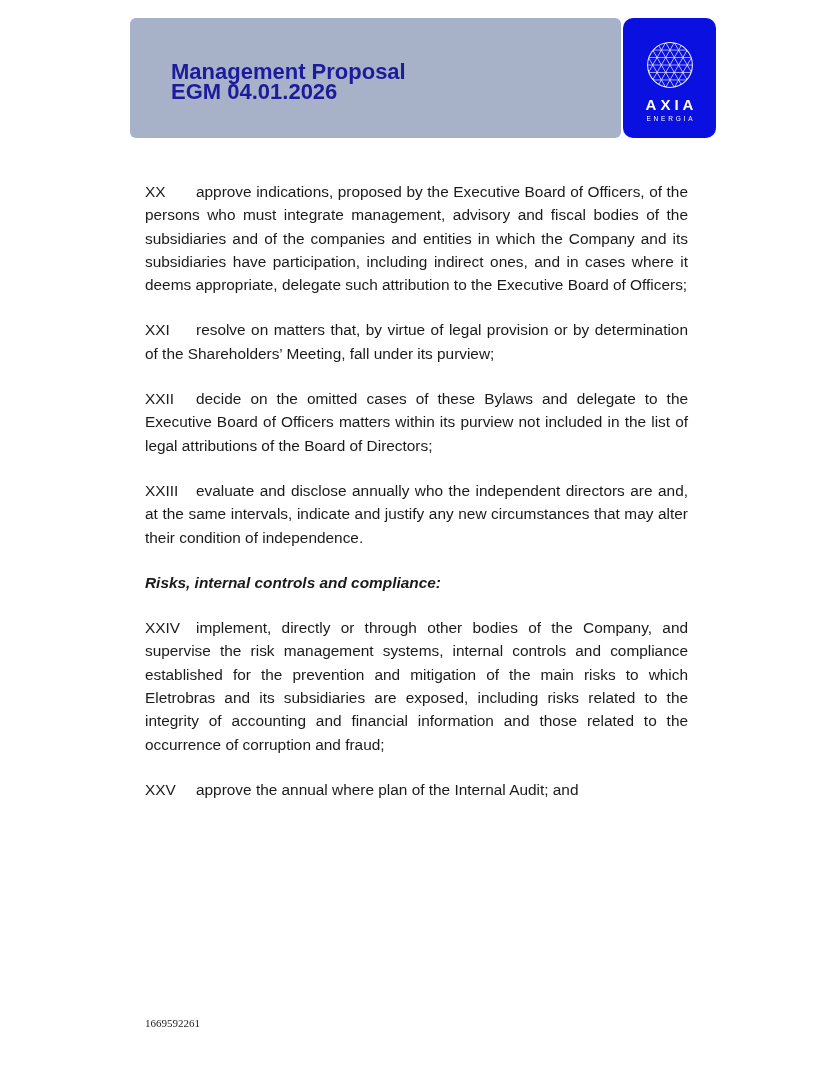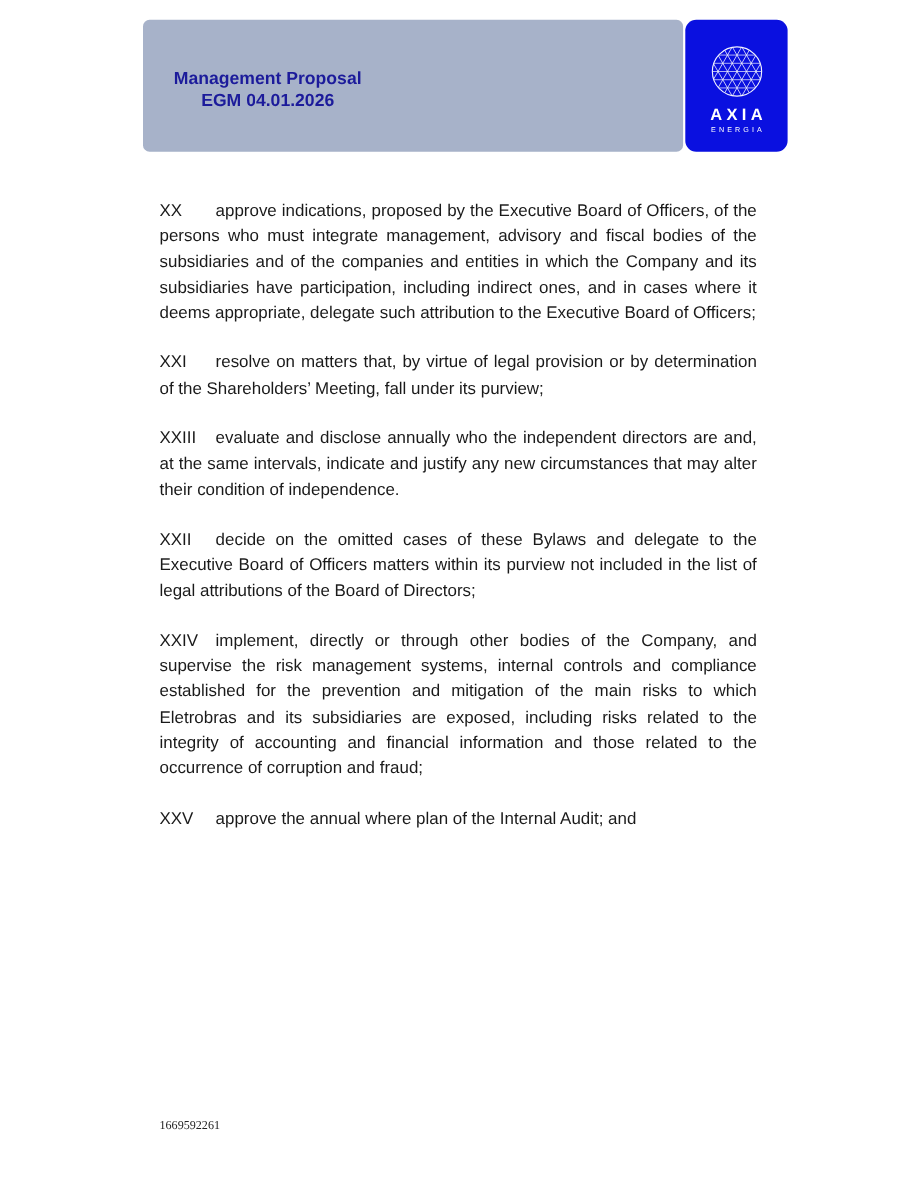--- a/index.html
+++ b/index.html
@@ -20,27 +20,26 @@
     left: 130px;
     top: 18px;
     width: 491px;
     height: 120px;
     background: var(--header-bar, #a7b2c9);
     border-radius: 6px;
     display: flex;
     align-items: center;
   }
   .header-title {
-    padding-left: 28px;
+    padding-left: 41px;
     margin-top: 8px;
     color: var(--header-text, #1c1b9b);
     font-weight: bold;
-    font-size: 16px;
+    font-size: 22px;
     line-height: 20px;
-    text-align: center;
   }
 
   
   .logo-box {
     position: absolute;
     left: 623px;
     top: 18px;
     width: 93px;
     height: 120px;
     background: var(--logo-bg, #0a10e0);
@@ -133,24 +132,25 @@
     <div class="logo-sub">ENERGIA</div>
   </div>
 
   <div class="body-text">
 
 
     <p class="para"><span class="num">XX</span><span>approve indications, proposed by the Executive Board of Officers, of the persons who must integrate management, advisory and fiscal bodies of the subsidiaries and of the companies and entities in which the Company and its subsidiaries have participation, including indirect ones, and in cases where it deems appropriate, delegate such attribution to the Executive Board of Officers;</span></p>
 
     <p class="para"><span class="num">XXI</span><span>resolve on matters that, by virtue of legal provision or by determination of the Shareholders’ Meeting, fall under its purview;</span></p>
 
+    <p class="para"><span class="num">XXII</span><span>decide on the omitted cases of these Bylaws and delegate to the Executive Board of Officers matters within its purview not included in the list of legal attributions of the Board of Directors;</span></p>
+
     <p class="para"><span class="num">XXIII</span><span>evaluate and disclose annually who the independent directors are and, at the same intervals, indicate and justify any new circumstances that may alter their condition of independence.</span></p>
 
-    <p class="para"><span class="num">XXII</span><span>decide on the omitted cases of these Bylaws and delegate to the Executive Board of Officers matters within its purview not included in the list of legal attributions of the Board of Directors;</span></p>
-
+    <p class="para heading">Risks, internal controls and compliance:</p>
 
     <p class="para"><span class="num">XXIV</span><span>implement, directly or through other bodies of the Company, and supervise the risk management systems, internal controls and compliance established for the prevention and mitigation of the main risks to which Eletrobras and its subsidiaries are exposed, including risks related to the integrity of accounting and financial information and those related to the occurrence of corruption and fraud;</span></p>
 
     <p class="para"><span class="num">XXV</span><span>approve the annual where plan of the Internal Audit; and</span></p>
 
 
   </div>
 
   <div class="footer-num">1669592261</div>
 

